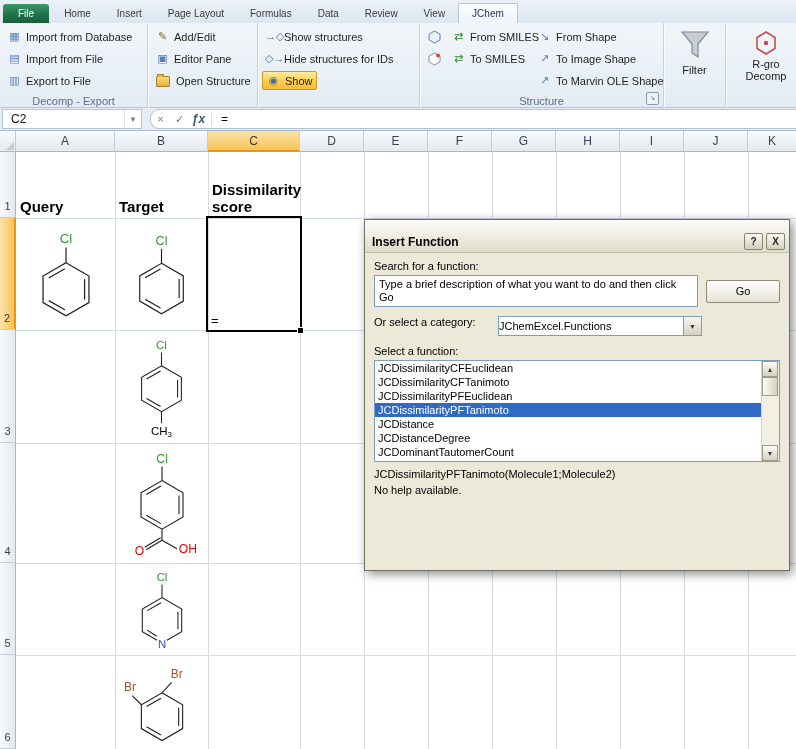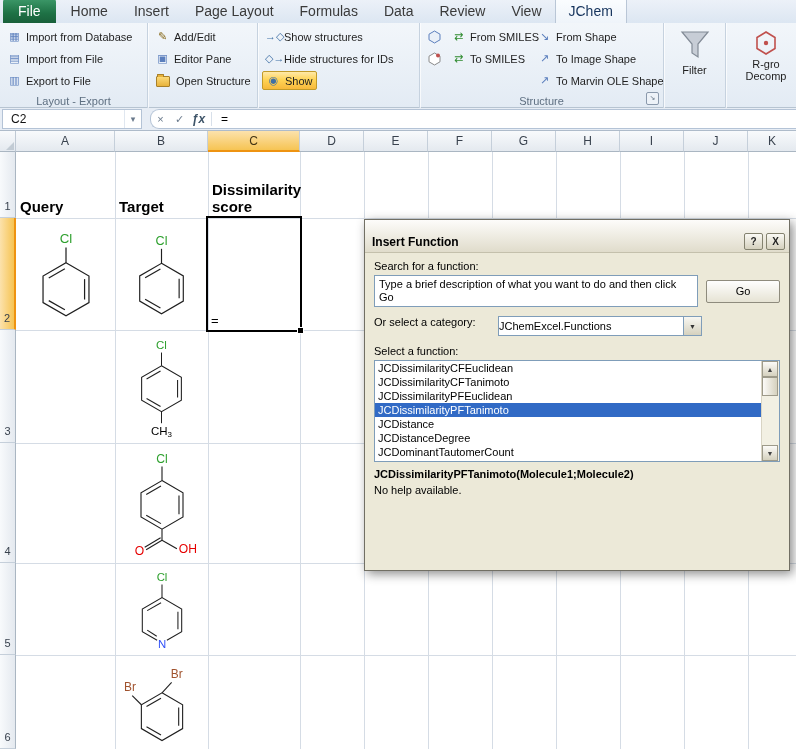--- a/index.html
+++ b/index.html
@@ -3,21 +3,21 @@
 <meta charset="utf-8">
 <style>
   html,body{margin:0;padding:0}
   body{position:relative;width:796px;height:749px;overflow:hidden;background:#fff;
        font-family:"Liberation Sans","DejaVu Sans",sans-serif;}
 
   
   .ribbon{position:absolute;top:0;left:0;width:796px;height:108px;
           background:linear-gradient(#F6F9FC,#E3EBF4);border-bottom:1px solid #B7C4D1;box-sizing:border-box}
   .tabrow{height:23px;display:flex;align-items:flex-end;background:linear-gradient(#ECF1F8,#DCE6F2);padding-left:3px}
-  .tab{padding:4px 13px;font-size:14px;color:#3A3A3A;cursor:default;white-space:nowrap}
+  .tab{padding:4px 13px;font-size:10px;color:#3A3A3A;cursor:default;white-space:nowrap}
   .tab.file{background:linear-gradient(#3C9868,#1E7145 60%,#19603A);color:#fff;border-radius:3px 3px 0 0;padding:4px 15px;margin-right:2px}
   .tab.active{background:linear-gradient(#FBFDFF,#EFF4FA);border:1px solid #B9C6D6;border-bottom:0;border-radius:2px 2px 0 0;color:#15335C}
   .rc{display:flex;height:85px;overflow:hidden}
   .ribgroup{position:relative;flex:none;border-right:1px solid #C6D2DF;box-shadow:1px 0 0 rgba(255,255,255,.7);padding-top:4px;box-sizing:border-box}
   .grouplabel{position:absolute;bottom:1px;left:0;right:0;text-align:center;font-size:11px;color:#5E6F81;white-space:nowrap}
   .sbtn{display:flex;align-items:center;gap:4px;height:19px;margin:0 2px 3px 4px;padding:0 3px;font-size:11px;color:#1E1E1E;border-radius:2px;white-space:nowrap}
   .sbtn .ic{width:15px;text-align:center;font-size:11px;line-height:1;flex:none}
   .show-toggle{background:linear-gradient(#FFE9A8,#FFD456 45%,#F7B93B);border:1px solid #C29B29;width:fit-content;height:17px}
   .c-blue{color:#5B7FBD}.c-green{color:#2E8B2E}.c-pencil{color:#8A6D1F}.c-steel{color:#3F6FA5}
   .folder{width:12px;height:9px;background:linear-gradient(#FBD978,#E8B33C);border:1px solid #A8802A;border-radius:1px;position:relative;margin:2px 2px 0 1px;flex:none}
@@ -84,21 +84,21 @@
   .combo .cval{flex:1;white-space:nowrap}
   .combo .cdd{width:17px;height:100%;background:linear-gradient(#F8F7F2,#D5D1BE);border-left:1px solid #7F9DB9;display:flex;align-items:center;justify-content:center;font-size:7px;color:#333}
   .fnlabel{margin-top:9px}
   .listbox{margin-top:3px;height:100px;background:#fff;border:1px solid #7F9DB9;position:relative;overflow:hidden}
   .li{height:14px;line-height:14px;padding-left:3px;white-space:nowrap;width:calc(100% - 20px)}
   .li.sel{background:#316AC5;color:#fff}
   .vsb{position:absolute;top:0;right:0;bottom:0;width:17px;background:#F2F0E3;border-left:1px solid #D8D4C4}
   .sbb{position:absolute;left:0;width:16px;height:16px;background:linear-gradient(#FCFBF8,#D5D1BE);border:1px solid #9D9A8A;box-sizing:border-box;font-size:7px;display:flex;align-items:center;justify-content:center;color:#444}
   .sbb.up{top:0}.sbb.down{bottom:0}
   .sthumb{position:absolute;left:0;top:16px;width:16px;height:19px;background:linear-gradient(90deg,#FCFBF8,#D5D1BE);border:1px solid #9D9A8A;box-sizing:border-box}
-  .sig{margin-top:6px;font-weight:bold}
+  .sig{margin-top:6px;font-weight:normal}
   .nohelp{margin-top:4px}
   .brow{position:absolute;left:9px;right:9px;bottom:6px;display:flex;align-items:center;border-top:1px solid #D0CCB8;padding-top:7px}
   .hlink{color:#0033CC;text-decoration:underline}
   .sp{flex:1}
   .pbtn{width:75px;height:21px;flex:none}
   .pbtn.default{border:1px solid #44576B;box-shadow:inset 0 0 0 1px #8A9CAE}
   .cancelbtn{margin-left:9px}
 </style>
 </head>
 <body>
@@ -123,21 +123,21 @@
         <span>Import from Database</span>
       </div>
       <div class="sbtn">
         <span class="ic c-blue">▤</span>
         <span>Import from File</span>
       </div>
       <div class="sbtn">
         <span class="ic c-blue">▥</span>
         <span>Export to File</span>
       </div>
-      <div class="grouplabel">Layout - Export</div>
+      <div class="grouplabel">Decomp - Export</div>
     </div>
 
     <div class="ribgroup" style="width:110px">
       <div class="sbtn">
         <span class="ic c-pencil">✎</span>
         <span>Add/Edit</span>
       </div>
       <div class="sbtn">
         <span class="ic c-blue">▣</span>
         <span>Editor Pane</span>

